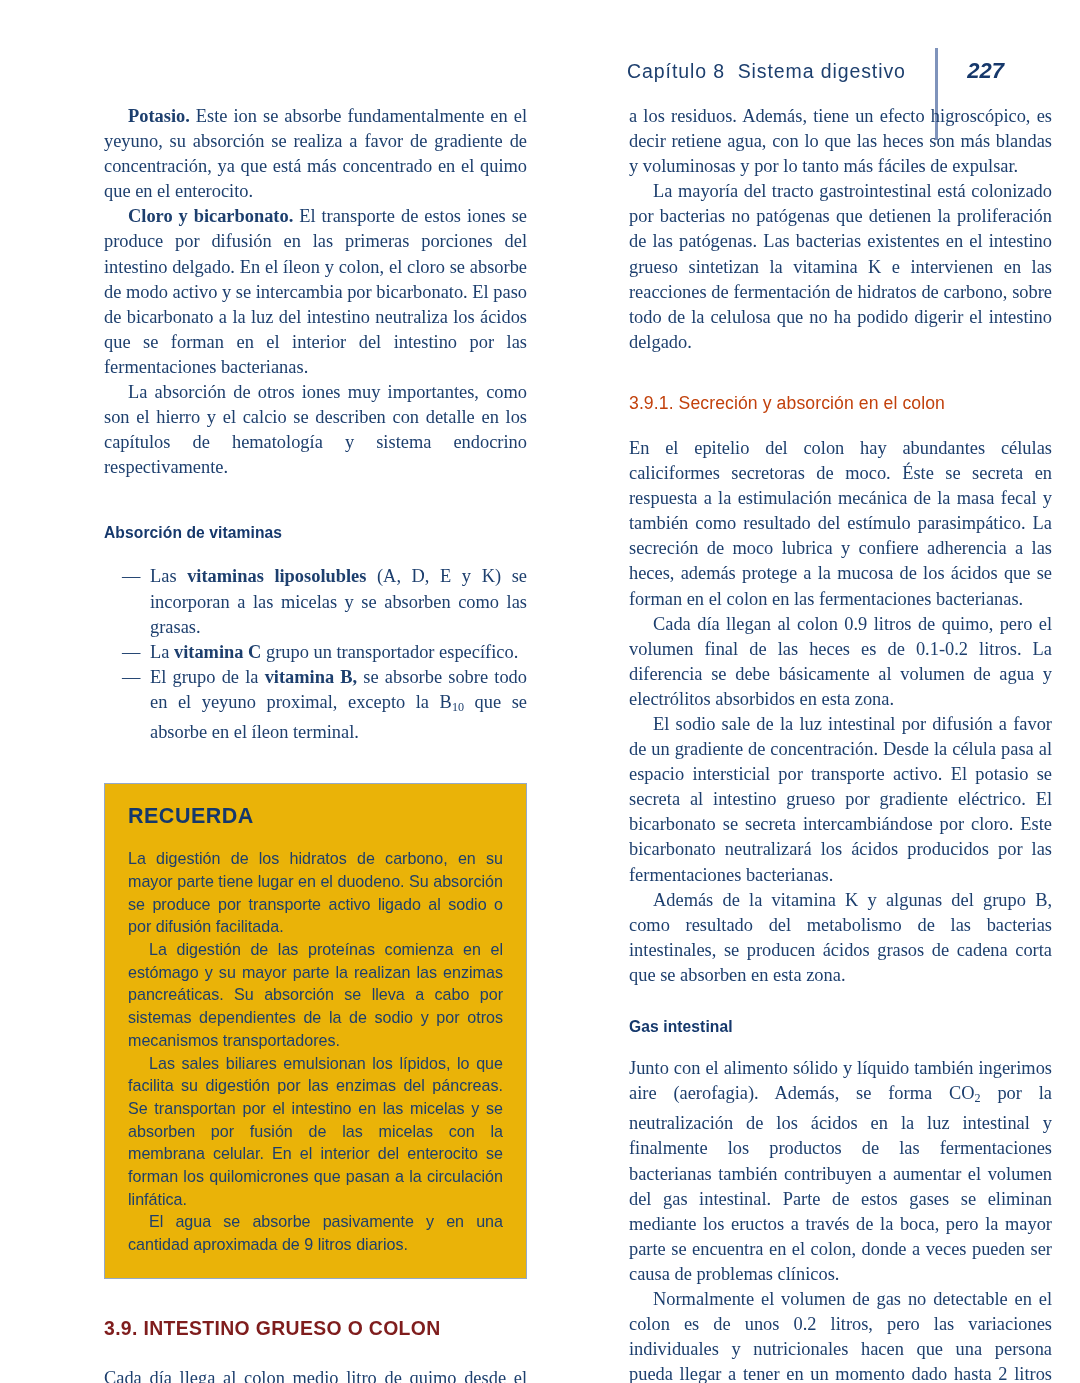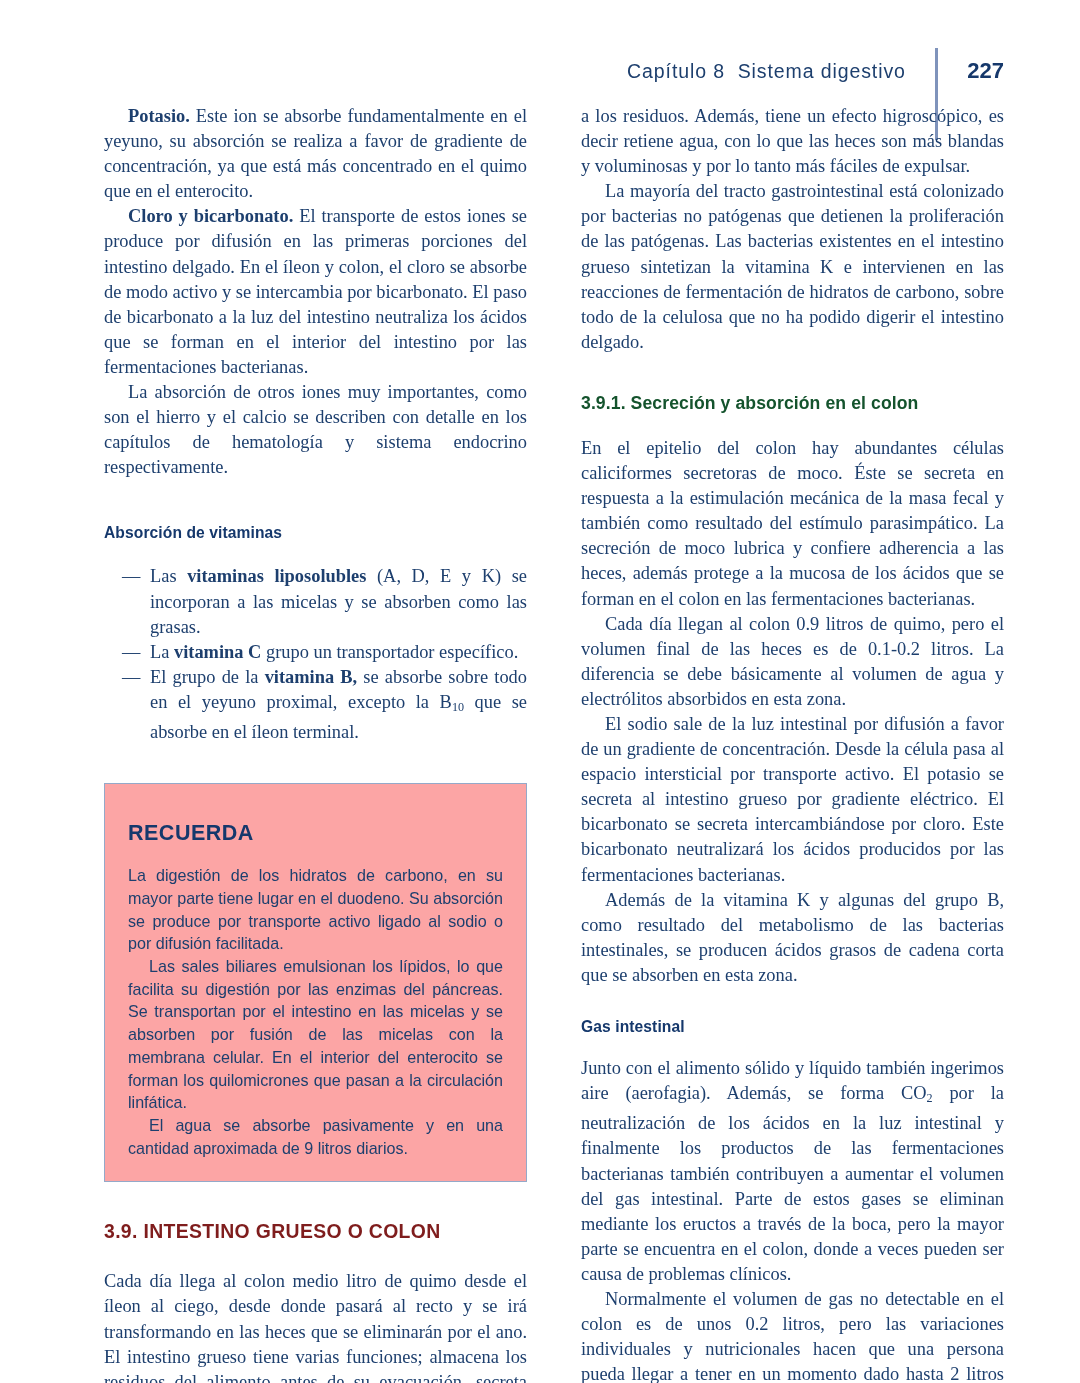--- a/index.html
+++ b/index.html
@@ -59,31 +59,32 @@
     width: 3.5px;
     align-self: stretch;
   }
   .rh-page-number {
     font-family: "Liberation Sans", "DejaVu Sans", sans-serif;
     font-size: 22px;
     font-weight: bold;
     color: #16386b;
     padding-left: 17px;
     line-height: 1;
+    font-style: italic;
   }
 
   
   .columns {
     position: absolute;
     top: 104px;
     left: 104px;
     width: 912px;
     height: 1215px;
     display: flex;
-    gap: 54px;
+    gap: 102px;
   }
   .col {
     width: 423px;
     flex: 0 0 423px;
   }
 
   p.body {
     margin: 0;
     font-size: 18.4px;
     line-height: 25.1px;
@@ -101,22 +102,22 @@
     font-family: "Liberation Sans", "DejaVu Sans", sans-serif;
     font-size: 19.4px;
     font-weight: bold;
     color: #7f1d1d;
     letter-spacing: 0.35px;
   }
   h3.sub-head {
     margin: 0;
     font-family: "Liberation Sans", "DejaVu Sans", sans-serif;
     font-size: 17.6px;
-    font-weight: bold;
-    color: #14532d;
+    font-weight: normal;
+    color: #c2410c;
     letter-spacing: 0.1px;
   }
   h4.minor-head {
     margin: 0;
     font-family: "Liberation Sans", "DejaVu Sans", sans-serif;
     font-size: 15.6px;
     font-weight: bold;
     color: #15386c;
     letter-spacing: 0.1px;
   }
@@ -146,22 +147,22 @@
     position: absolute;
     left: 18px;
     top: 0;
   }
 
   sub { font-size: 0.66em; vertical-align: -0.26em; }
 
   
   .callout {
     border: 1.6px solid #94a9c9;
-    background: #fca5a5;
-    padding: 37px 23px 22px 23px;
+    background: #eab308;
+    padding: 20px 23px 22px 23px;
     box-sizing: border-box;
   }
   .callout-title {
     font-family: "Liberation Sans", "DejaVu Sans", sans-serif;
     font-size: 21.5px;
     font-weight: bold;
     color: #15386c;
     letter-spacing: 0.5px;
     margin: 0 0 18px 0;
   }
@@ -219,20 +220,21 @@
         <li>
           <span class="dash">—</span><span>El grupo de la </span><b>vitamina B,</b><span> se absorbe sobre todo en el yeyuno proximal, excepto la B</span><sub>10</sub><span> que se absorbe en el íleon terminal.</span>
         </li>
       </ul>
 
       <div class="sp-38"></div>
 
       <div class="callout">
         <div class="callout-title">RECUERDA</div>
         <p class="first">La digestión de los hidratos de carbono, en su mayor parte tiene lugar en el duodeno. Su absorción se produce por transporte activo ligado al sodio o por difusión facilitada.</p>
+        <p>La digestión de las proteínas comienza en el estómago y su mayor parte la realizan las enzimas pancreáticas. Su absorción se lleva a cabo por sistemas dependientes de la de sodio y por otros mecanismos transportadores.</p>
         <p>Las sales biliares emulsionan los lípidos, lo que facilita su digestión por las enzimas del páncreas. Se transportan por el intestino en las micelas y se absorben por fusión de las micelas con la membrana celular. En el interior del enterocito se forman los quilomicrones que pasan a la circulación linfática.</p>
         <p>El agua se absorbe pasivamente y en una cantidad aproximada de 9 litros diarios.</p>
       </div>
 
       <div class="sp-38"></div>
 
       <h2 class="sec-head">3.9.  INTESTINO GRUESO O COLON</h2>
 
       <div class="sp-26"></div>
 

